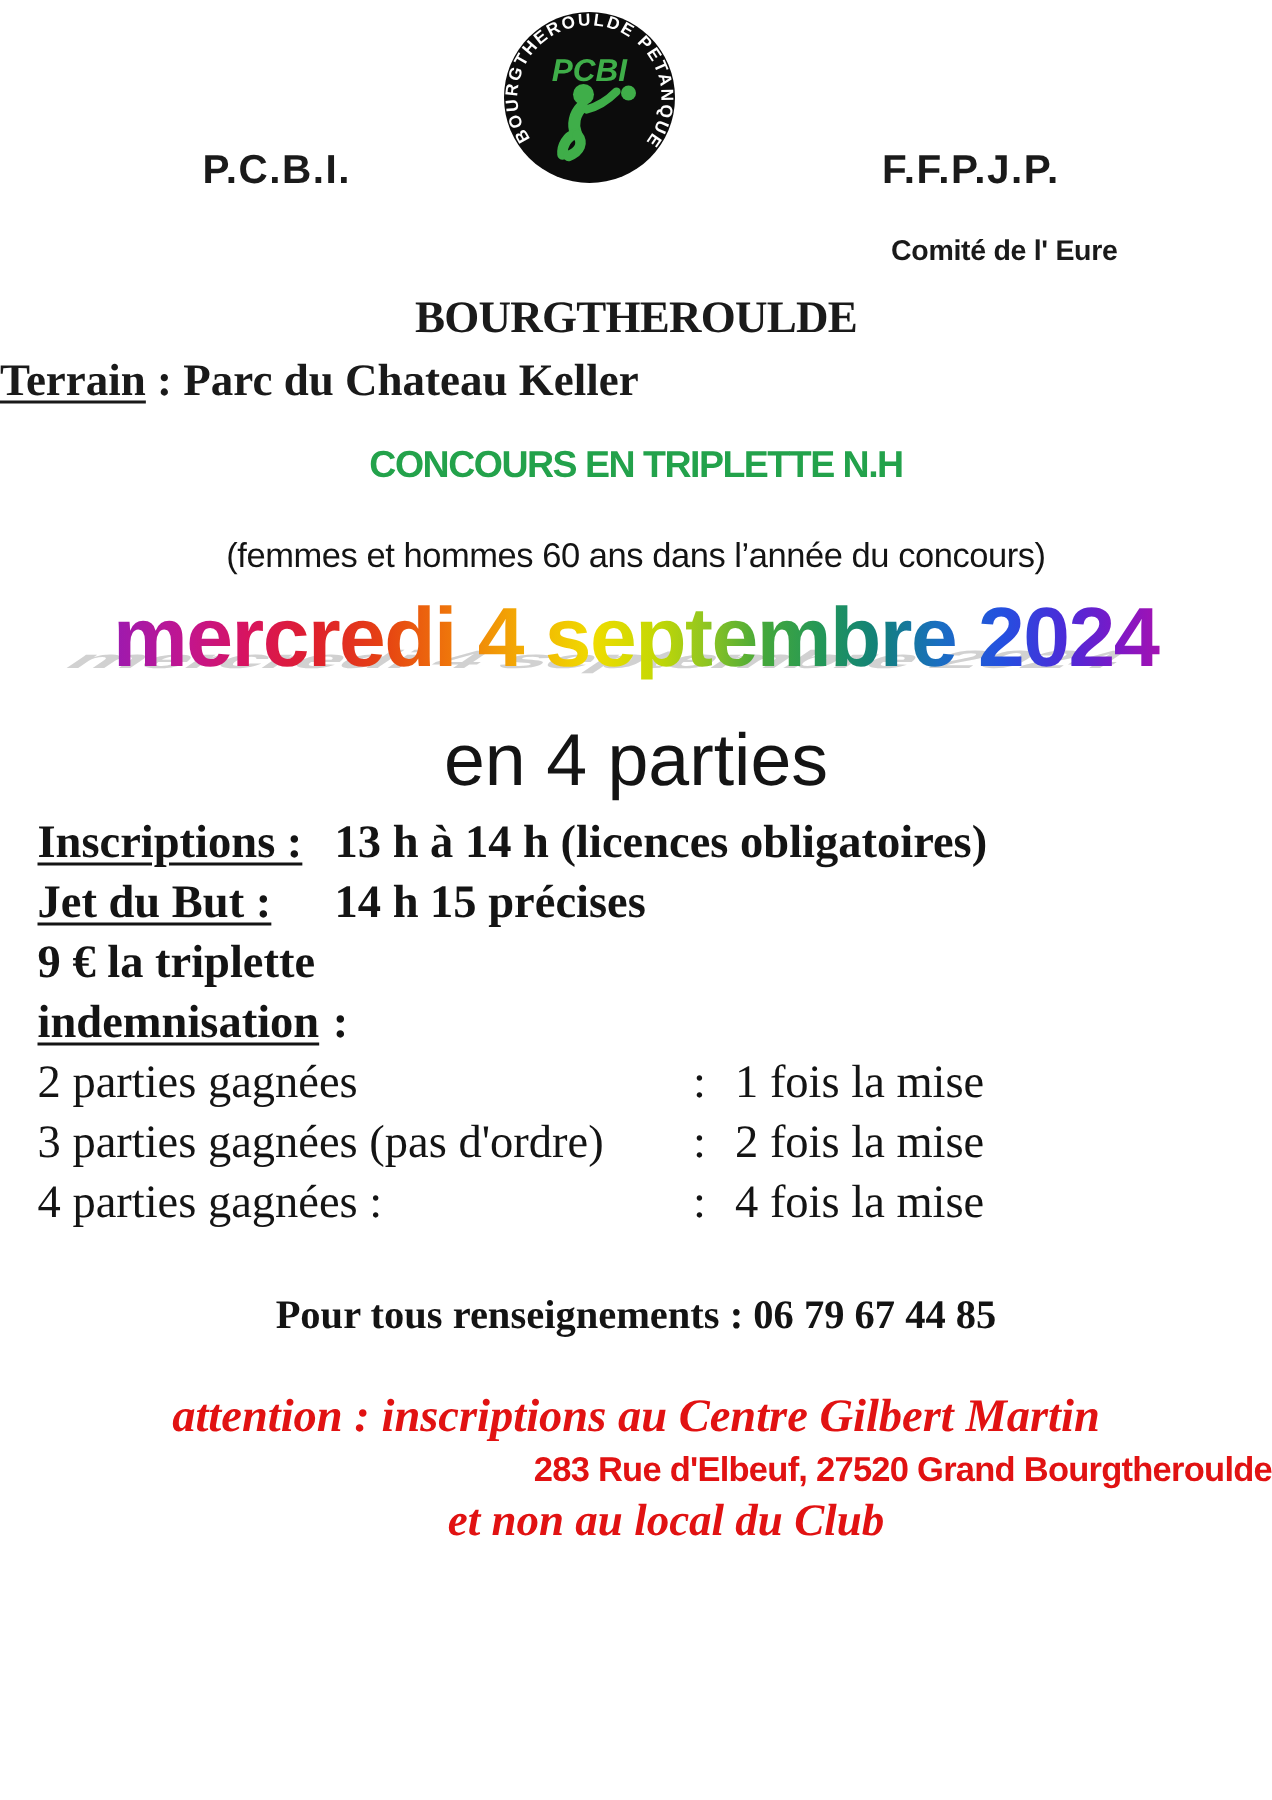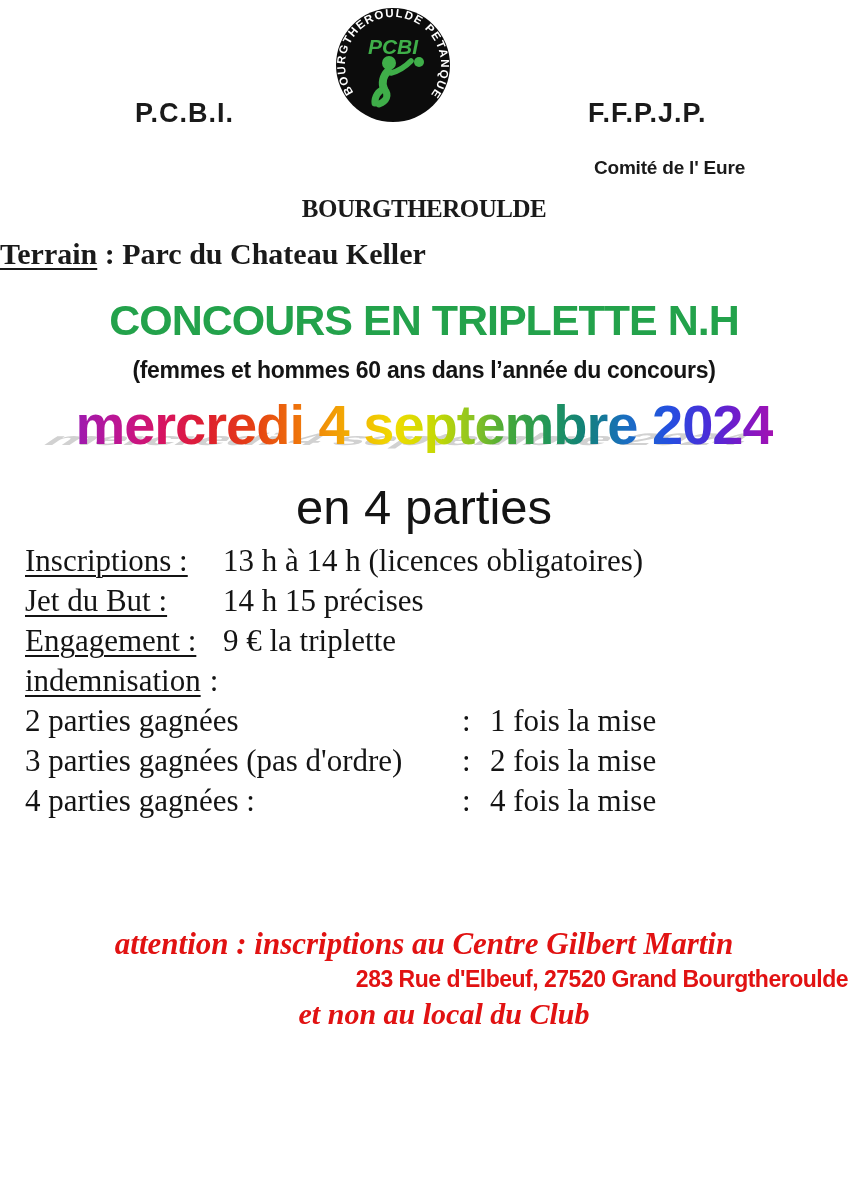--- a/index.html
+++ b/index.html
@@ -7,48 +7,48 @@
         font-family:"Liberation Sans",sans-serif;color:#1a1a1a;}
 
   
   .logo{position:absolute;left:333px;top:5px;width:120px;height:120px;}
   .org-left{position:absolute;left:135px;top:98px;font-weight:bold;font-size:27px;letter-spacing:1px;}
   .org-right{position:absolute;left:588px;top:98px;font-weight:bold;font-size:27px;letter-spacing:1px;}
   .committee{position:absolute;left:594px;top:157px;font-weight:bold;font-size:19px;letter-spacing:-0.2px;}
 
   
   .city{position:absolute;top:195px;left:0;width:100%;text-align:center;
-        font-family:"Liberation Serif",serif;font-weight:bold;font-size:25px;letter-spacing:-0.5px;}
+        font-family:"Liberation Serif",serif;font-weight:bold;font-size:30px;letter-spacing:-0.5px;}
   .terrain{position:absolute;top:237px;left:0;width:100%;
         font-family:"Liberation Serif",serif;font-weight:bold;font-size:30px;}
   .contest{position:absolute;top:296px;left:0;width:100%;text-align:center;
-        font-weight:bold;font-size:43px;letter-spacing:-1px;color:#23a24b;}
+        font-weight:bold;font-size:25px;letter-spacing:-1px;color:#23a24b;}
   .eligibility{position:absolute;top:357px;left:0;width:100%;text-align:center;
-        font-weight:bold;font-size:23px;letter-spacing:-0.3px;color:#141414;}
+        font-weight:normal;font-size:23px;letter-spacing:-0.3px;color:#141414;}
 
   
   .date-wrap{position:absolute;top:397px;left:0;width:100%;text-align:center;line-height:1;}
   .date-shadow{position:absolute;top:34px;left:50%;white-space:nowrap;z-index:0;
         transform:translateX(-52%) skewX(-56deg) scaleY(0.30);transform-origin:center top;
         font-weight:bold;font-size:56px;letter-spacing:-1px;color:#c9c9c9;opacity:.85;}
   .date-main{position:relative;z-index:1;display:inline-block;
         font-weight:bold;font-size:56px;letter-spacing:-1px;
         background:linear-gradient(90deg,#9c1ab0 0%,#c2158f 7%,#d8145e 13%,#de1f2e 19%,
           #e64312 26%,#f07c0a 33%,#f3b303 40%,#efdc00 46%,#c3d805 52%,#8cc423 57%,
           #45a83a 62%,#22965a 68%,#128179 73%,#1a6ec2 79%,#2450e0 85%,#4c2bd8 91%,
           #7d18c6 96%,#a312b2 100%);
         -webkit-background-clip:text;background-clip:text;
         -webkit-text-fill-color:transparent;color:transparent;}
   .parties{position:absolute;top:479px;left:0;width:100%;text-align:center;font-size:49px;color:#141414;}
 
   
   .info{position:absolute;left:25px;top:541px;right:15px;
         font-family:"Liberation Serif",serif;font-size:31px;line-height:40px;color:#141414;}
   .u{text-decoration:underline;text-decoration-thickness:2px;text-underline-offset:4px;}
-  .sched-row{display:flex;}
+  .sched-row{display:flex;font-weight:bold;}
   .sched-label{flex:0 0 198px;}
   .ind-colon{margin-left:9px;}
   .pay-row{display:flex;}
   .pay-item{flex:0 0 437px;}
   .pay-colon{flex:0 0 28px;}
 
   
   .contact{position:absolute;top:861px;left:0;width:100%;text-align:center;
         font-family:"Liberation Serif",serif;font-weight:bold;font-size:27px;color:#141414;}
   .notice-1{position:absolute;top:926px;left:0;width:100%;text-align:center;
@@ -104,21 +104,20 @@
   <div class="info">
     <div class="sched-row">
       <span class="sched-label u">Inscriptions :</span>
       <span>13 h à 14 h (licences obligatoires)</span>
     </div>
     <div class="sched-row">
       <span class="sched-label u">Jet du But :</span>
       <span>14 h 15 précises</span>
     </div>
     <div class="sched-row">
-      <span class="sched-label u">Engagement :</span>
       <span>9 € la triplette</span>
     </div>
     <div class="sched-row">
       <span>
         <span class="u">indemnisation</span><span class="ind-colon">:</span>
       </span>
     </div>
     <div class="pay-row">
       <span class="pay-item">2 parties gagnées</span>
       <span class="pay-colon">:</span>
@@ -129,18 +128,19 @@
       <span class="pay-colon">:</span>
       <span class="pay-value">2 fois la mise</span>
     </div>
     <div class="pay-row">
       <span class="pay-item">4 parties gagnées :</span>
       <span class="pay-colon">:</span>
       <span class="pay-value">4 fois la mise</span>
     </div>
   </div>
 
+  <div class="contact">Pour tous renseignements : 06 79 67 44 85</div>
 
   <div class="notice-1">attention : inscriptions au Centre Gilbert Martin</div>
   <div class="notice-2">283 Rue d'Elbeuf, 27520 Grand Bourgtheroulde</div>
   <div class="notice-3">et non au local du Club</div>
 
 </div>
 
 </body></html>

